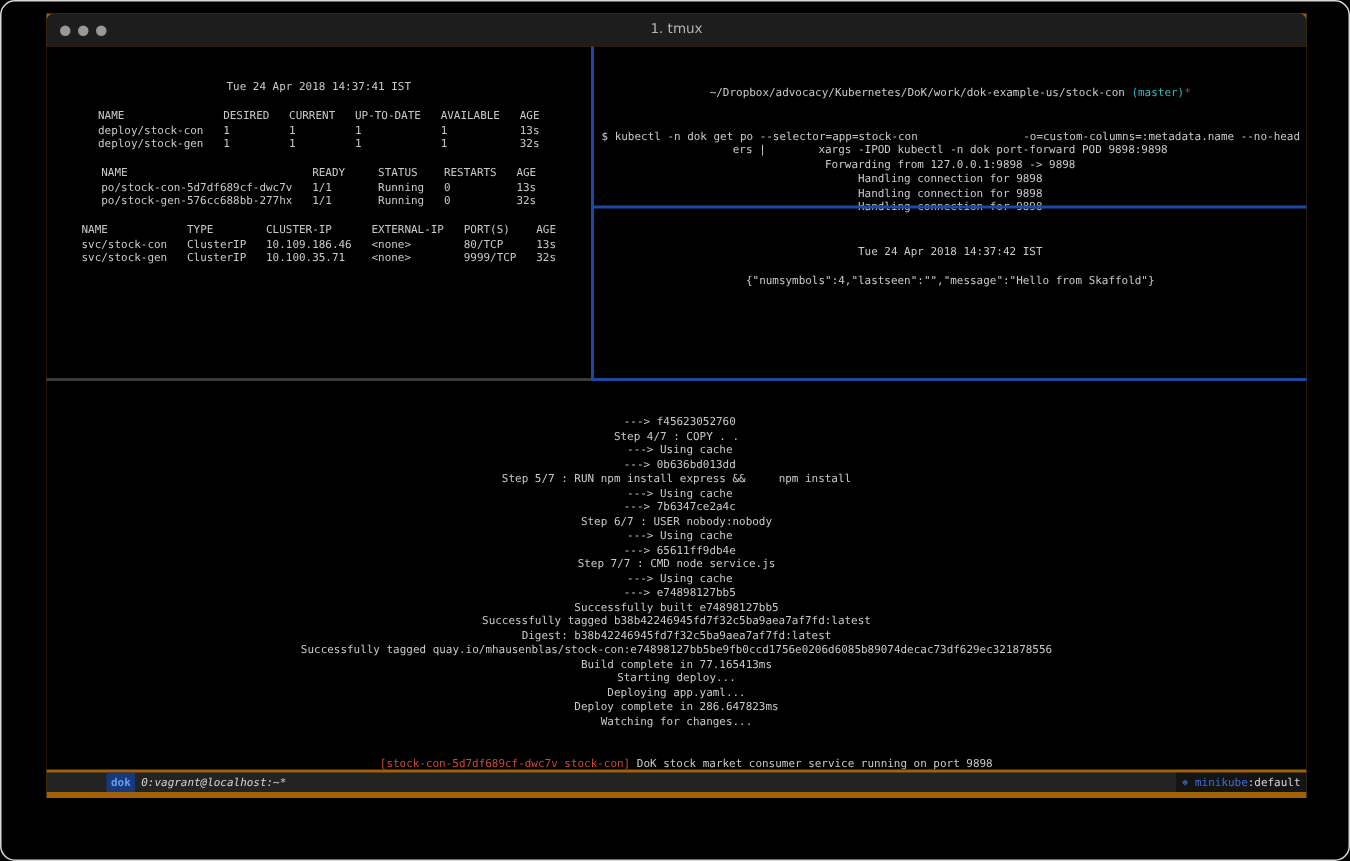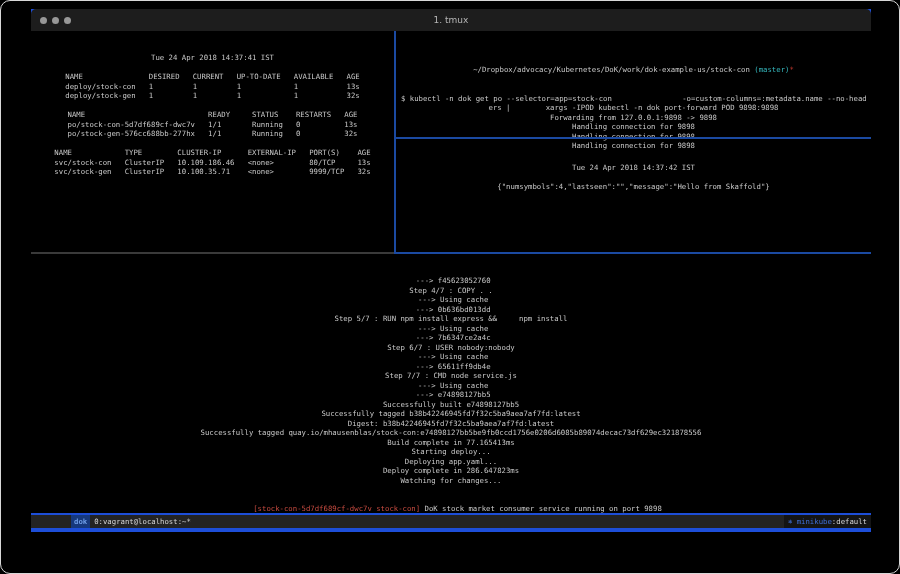--- a/index.html
+++ b/index.html
@@ -22,21 +22,21 @@
     width: 900px; height: 574px; position: relative; overflow: hidden;
     font-family: "DejaVu Sans Mono", "Liberation Mono", monospace;
   }
   .frame {
     position: absolute; left: 0; top: 0; width: 900px; height: 574px;
     background: var(--background);
     border: 1px solid #d8d8d8; border-radius: 10px;
   }
   .window {
     position: absolute; left: 30px; top: 8px; width: 840px; height: 523px;
-    background: #1d4ed8;
+    background: #a16207;
   }
   .titlebar {
     position: absolute; left: 0; top: 0; width: 840px; height: 22px;
     background: var(--titlebar-bg);
     border-radius: 5px 5px 0 0;
   }
   .traffic-lights { position: absolute; left: 9px; top: 0; height: 22px; display: flex; align-items: center; gap: 5px; }
   .dot { width: 7px; height: 7px; border-radius: 50%; background: #989898; display: inline-block; }
   .window-title {
     position: absolute; left: 0; right: 0; top: 0; height: 22px;
@@ -44,42 +44,42 @@
     color: #b5b5b5; font-size: 9px;
     font-family: "DejaVu Sans", "Liberation Sans", sans-serif;
   }
   .content { position: absolute; left: 0; top: 22px; width: 840px; height: 482px; background: #000; }
   .term {
     font-size: 7.3px; line-height: 9.5px; color: var(--terminal-text);
     white-space: pre; overflow: hidden;
   }
   .pane { position: absolute; overflow: hidden; padding: 3px 5px; text-align: center; }
   .pane-top-left   { left: 0;   top: 0;   width: 363px; height: 221px; }
-  .pane-top-right-upper { left: 365px; top: 12px; width: 475px; height: 126px; }
+  .pane-top-right-upper { left: 365px; top: 4px; width: 475px; height: 126px; }
   .pane-top-right-lower { left: 365px; top: 108px; width: 475px; height: 140px; padding-top: 5px; }
   .pane-bottom     { left: 0;   top: 223px; width: 840px; height: 259px; }
   .vdivider { position: absolute; left: 363px; top: 0; width: 2px; height: 223px; background: var(--active-border); }
   .hdivider-right { position: absolute; left: 365px; top: 106px; width: 475px; height: 2px; background: var(--active-border); }
   .hdivider-bottom-left  { position: absolute; left: 0; top: 221px; width: 363px; height: 2px; background: var(--inactive-border); }
   .hdivider-bottom-right { position: absolute; left: 363px; top: 221px; width: 477px; height: 2px; background: var(--active-border); }
   .path   { color: var(--terminal-text); }
   .branch { color: var(--git-branch-cyan); }
   .dirty  { color: var(--dirty-red); }
   .log-prefix { color: var(--log-prefix-red); margin-left: 13px; }
   .statusbar {
     position: absolute; left: 0; top: 506px; width: 840px; height: 13px;
     background: var(--status-bar-bg);
     font-size: 7.3px; line-height: 13px; color: #cfcfcf;
     display: flex; align-items: stretch; white-space: pre; overflow: hidden;
   }
   .session-badge {
     background: var(--session-badge-bg); color: var(--session-badge-text);
     padding: 0 3px; font-weight: bold; margin-left: 40px;
   }
-  .window-label { padding: 0 4px; color: #d6d6d6; }
+  .window-label { padding: 0 4px; color: #d6d6d6; font-style: italic; }
   .statusbar-spacer { flex: 1; }
   .statusbar-right { background: #141414; padding: 0 4px; }
   .kube-context { color: var(--kube-blue); }
   .kube-namespace { color: #d6d6d6; }
 </style>
 </head>
 <body>
 
 <div class="frame">
   <div class="window">

